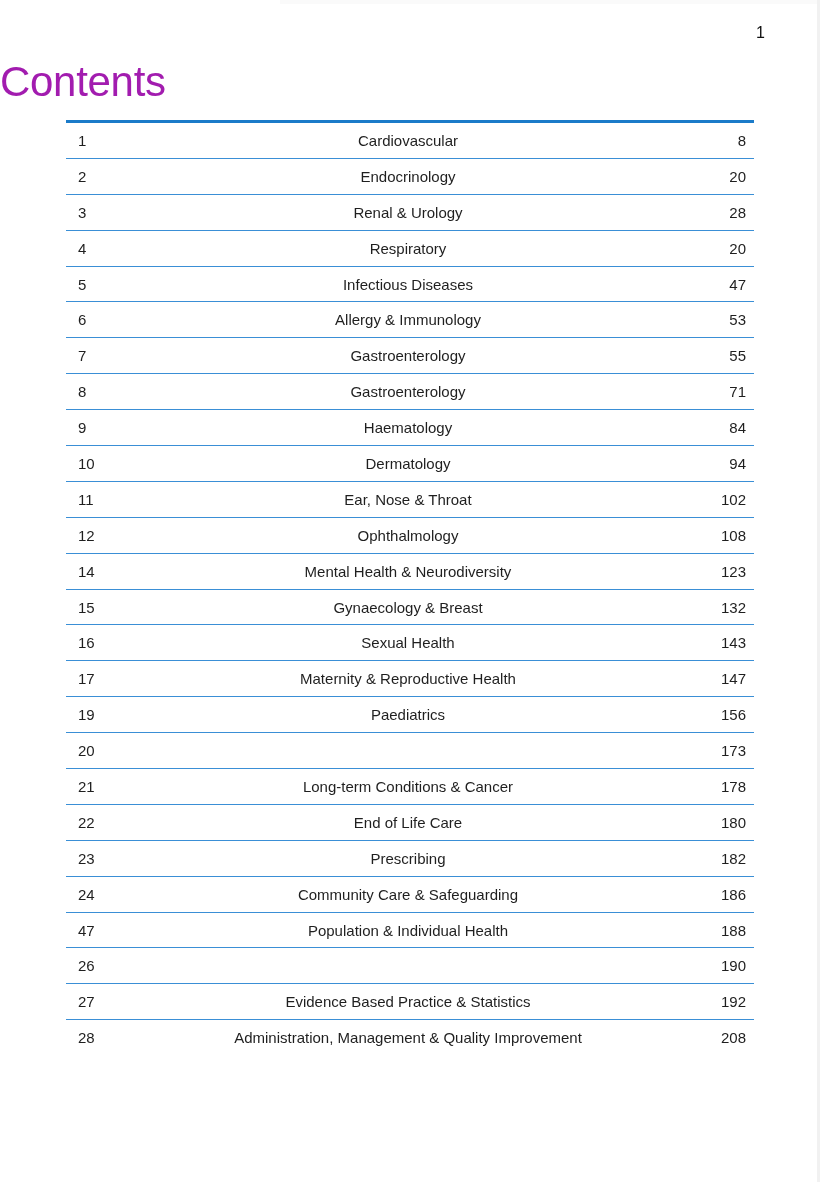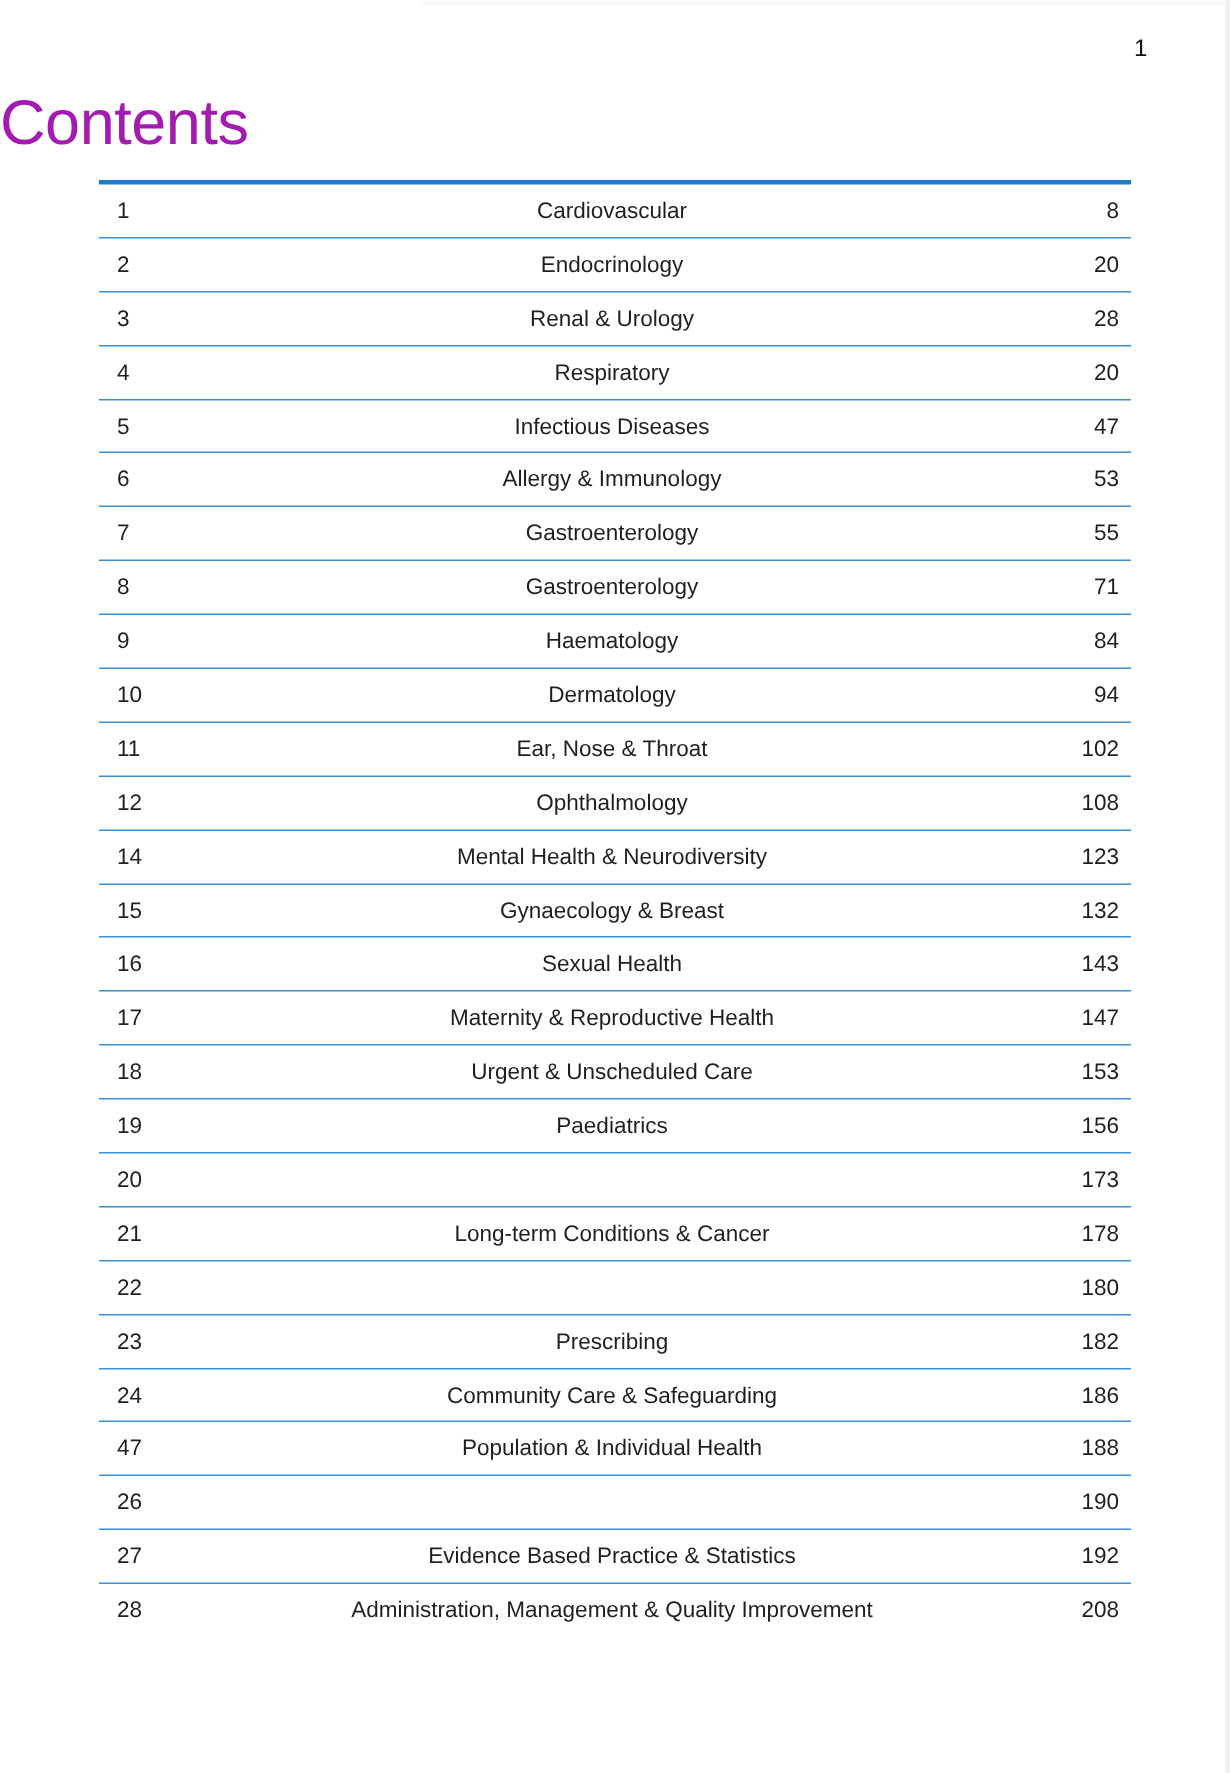--- a/index.html
+++ b/index.html
@@ -167,40 +167,36 @@
       <span class="num">16</span>
       <span class="name">Sexual Health</span>
       <span class="pg">143</span>
     </div>
     <div class="row">
       <span class="num">17</span>
       <span class="name">Maternity &amp; Reproductive Health</span>
       <span class="pg">147</span>
     </div>
     <div class="row">
-      <span class="num">18</span>
-      <span class="name">Urgent &amp; Unscheduled Care</span>
-      <span class="pg">153</span>
-    </div>
-    <div class="row">
       <span class="num">19</span>
       <span class="name">Paediatrics</span>
       <span class="pg">156</span>
     </div>
     <div class="row">
       <span class="num">20</span>
       <span class="pg">173</span>
     </div>
     <div class="row">
       <span class="num">21</span>
       <span class="name">Long-term Conditions &amp; Cancer</span>
       <span class="pg">178</span>
     </div>
     <div class="row">
       <span class="num">22</span>
+      <span class="name">End of Life Care</span>
       <span class="pg">180</span>
     </div>
     <div class="row">
       <span class="num">23</span>
       <span class="name">Prescribing</span>
       <span class="pg">182</span>
     </div>
     <div class="row">
       <span class="num">24</span>
       <span class="name">Community Care &amp; Safeguarding</span>

